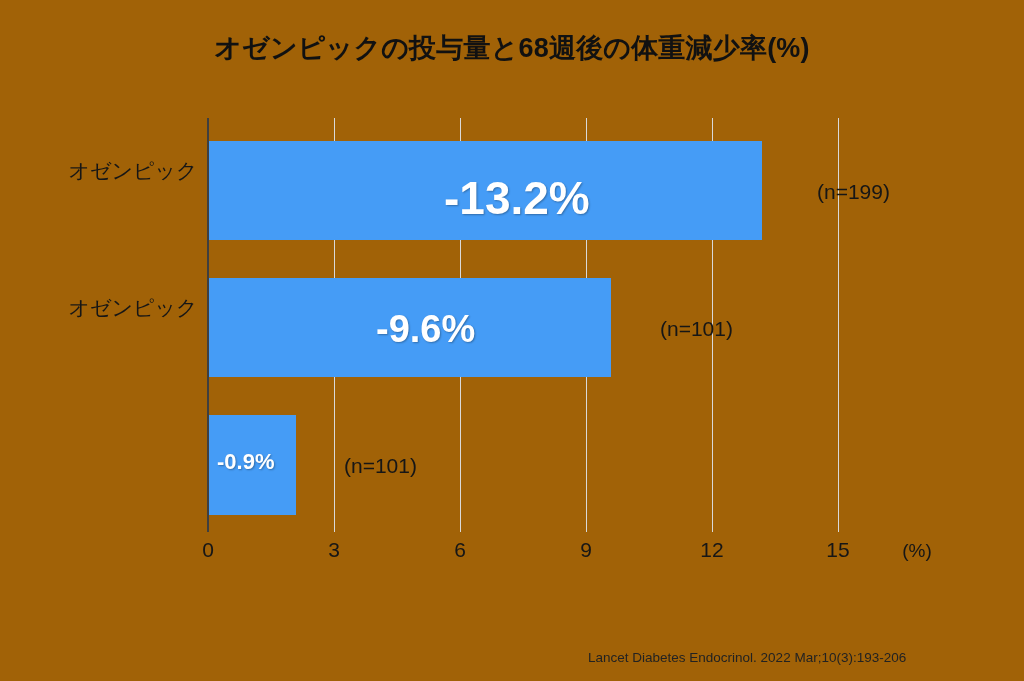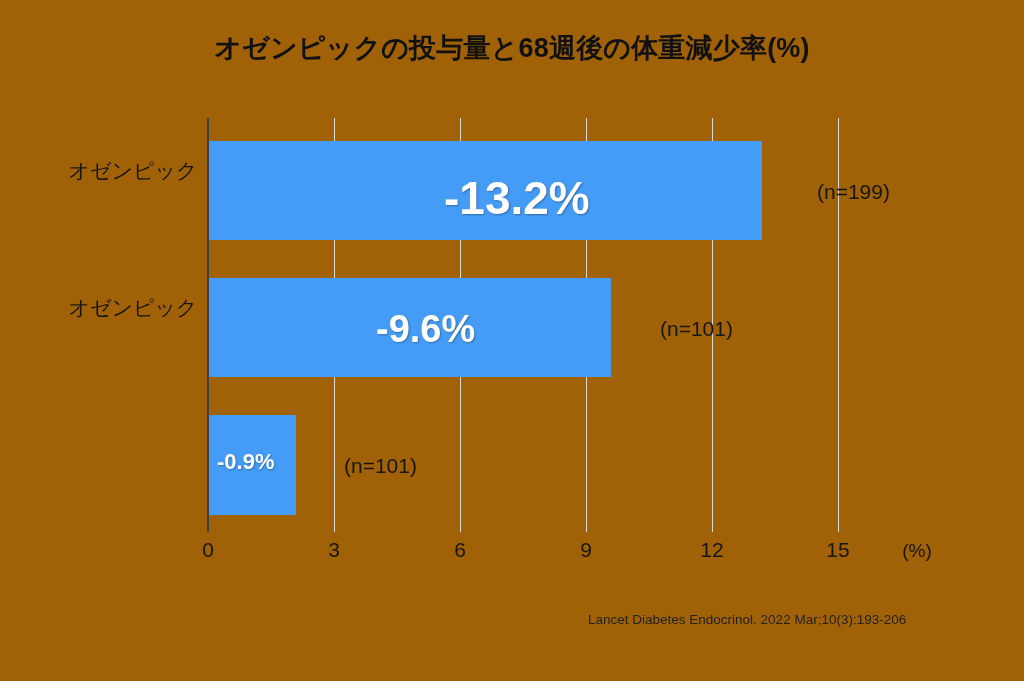--- a/index.html
+++ b/index.html
@@ -118,21 +118,21 @@
   
   .source {
     position: absolute;
     left: 588px;
     top: 610px;
     width: 400px;
     font-size: 13.5px;
     line-height: 20px;
     color: #222222;
   }
-  .source span { display: block; }
+  .source span { display: block; margin-top: 38px; }
 </style>
 </head>
 <body>
 
 <div id="page">
 
   <div class="chart-title">オゼンピックの投与量と68週後の体重減少率(%)</div>
 
   <div class="plot">
     <div class="gridline" style="left:126px;"></div>

